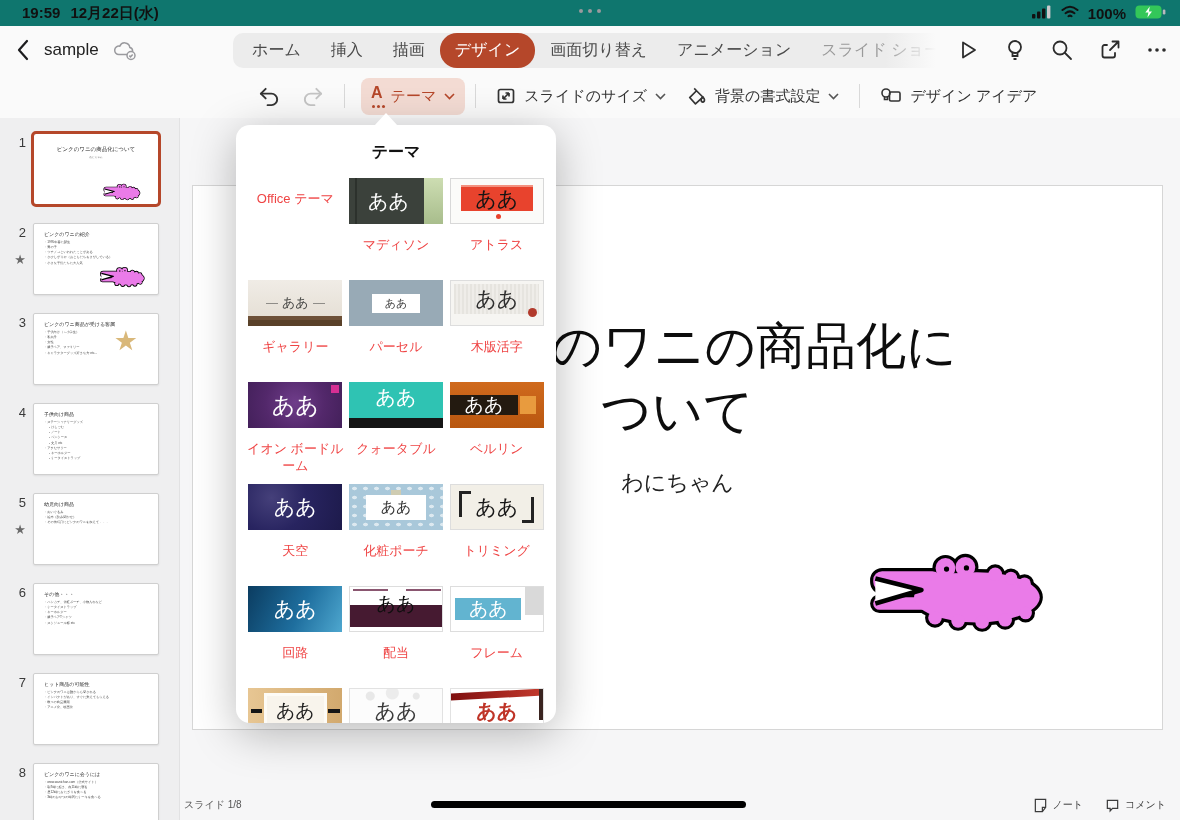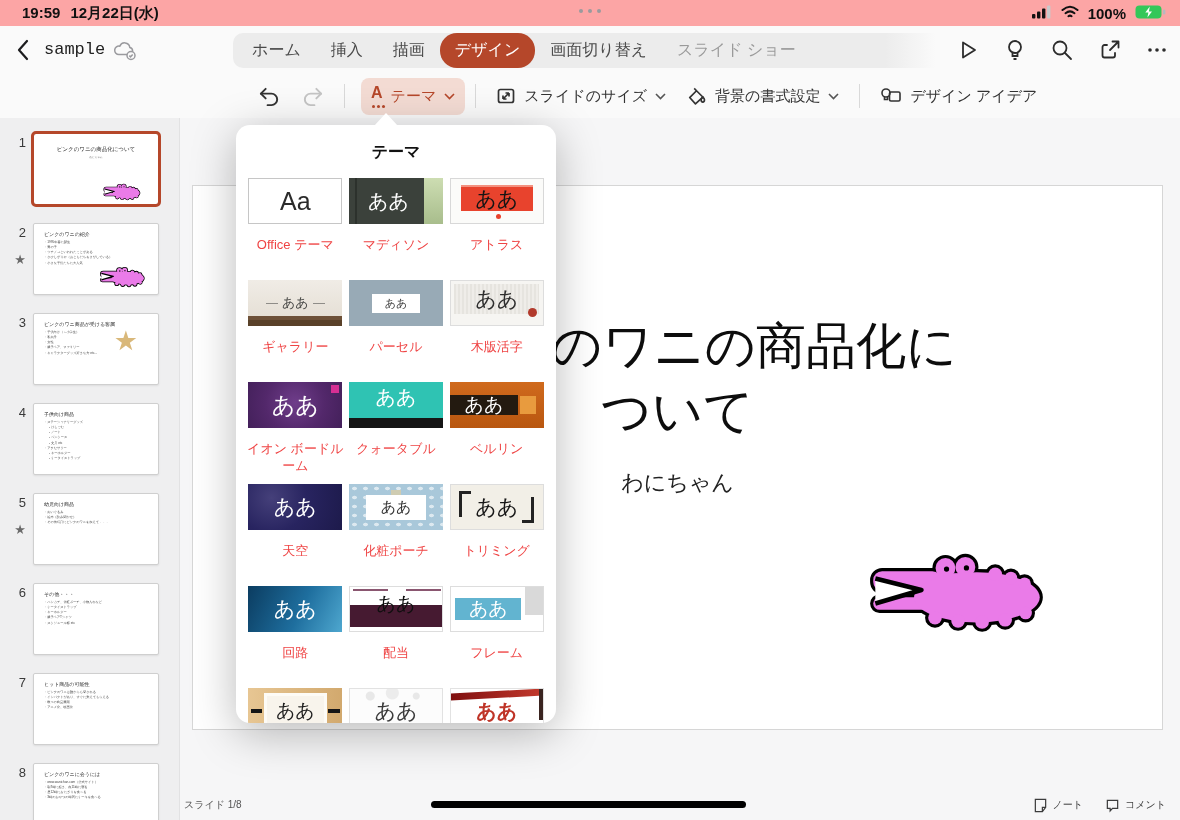--- a/index.html
+++ b/index.html
@@ -1,30 +1,30 @@
 <!DOCTYPE html>
 <html><head>
 <meta charset="utf-8">
 <style>
   * { margin:0; padding:0; box-sizing:border-box; }
   html,body { width:1180px; height:820px; overflow:hidden;
     font-family:"Liberation Sans","DejaVu Sans",sans-serif; background:#f6f6f7; }
 
   
-  #status-bar { position:absolute; left:0; top:0; width:1180px; height:26px; background:#fca5a5;
+  #status-bar { position:absolute; left:0; top:0; width:1180px; height:26px; background:#0f766e;
     display:flex; align-items:center; justify-content:space-between; padding:0 14px; z-index:5; }
   .sb-left { display:flex; gap:10px; font-size:15px; font-weight:700; color:#111; padding-left:8px; }
   .sb-center { position:absolute; left:50%; top:9px; transform:translateX(-50%); display:flex; gap:5px; }
   .sb-center i { width:4px; height:4px; border-radius:50%; background:#9a9a9e; }
   .sb-right { display:flex; align-items:center; gap:9px; font-size:15px; font-weight:600; color:#111; }
 
   
   #title-bar { position:absolute; left:0; top:26px; width:1180px; height:48px; background:#fafafa; }
   .back-btn { position:absolute; left:16px; top:12px; cursor:pointer; }
-  .doc-title { position:absolute; left:44px; top:14px; font-size:17px; color:#222;font-family:Liberation Mono, monospace; }
+  .doc-title { position:absolute; left:44px; top:14px; font-size:17px; color:#222; }
   .cloud { position:absolute; left:112px; top:14px; }
   .tab-pill { position:absolute; left:233px; top:7px; height:35px; background:#ececec; border-radius:10px;
     display:flex; align-items:flex-start; padding:0 4px; overflow:hidden; width:712px; }
   .tab { font-size:16px; color:#4a4a4a; padding:7px 15px; white-space:nowrap; cursor:pointer; }
   .tab.sel { background:#B5472A; color:#fff; border-radius:17px; }
   .tab.faded { color:#9a9a9a; }
   .tab-fade { position:absolute; right:0; top:0; bottom:0; width:60px;
     background:linear-gradient(90deg, rgba(250,250,250,0), #fafafa 85%); }
   .tb-icons { position:absolute; right:12px; top:12px; display:flex; align-items:center; gap:24px; }
   .tb-icons > div { cursor:pointer; display:flex; align-items:center; }
@@ -247,20 +247,21 @@
         <circle cx="19" cy="15.5" r="4" fill="#fafafa"></circle>
         <path d="M17.3 15.6 l1.2 1.2 l2.2 -2.4"></path>
       </svg>
   </div>
   <div class="tab-pill">
       <div class="tab">ホーム</div>
       <div class="tab">挿入</div>
       <div class="tab">描画</div>
       <div class="tab sel">デザイン</div>
       <div class="tab">画面切り替え</div>
+      <div class="tab">アニメーション</div>
       <div class="tab faded">スライド ショー</div>
     </div>
   <div class="tab-fade" style="position:absolute; left:885px; top:7px; height:35px;"></div>
   <div class="tb-icons">
     <div>
       <svg width="24" height="24" viewBox="0 0 24 24" fill="none" stroke="#2c2c2c" stroke-width="1.8" stroke-linejoin="round">
           <path d="M7 4.5 L19 12 L7 19.5 Z"></path>
         </svg>
     </div>
     <div>
@@ -489,23 +490,20 @@
         <use href="#croc"></use>
       </svg>
   </div>
 </div>
 
 <div class="panel-arrow"></div>
 <div id="theme-panel">
   <div class="panel-title">テーマ</div>
   <div class="theme-grid">
       <div class="theme-cell">
-        <div class="thumb t-office">
-          <span class="sample">Aa</span>
-        </div>
         <div class="theme-label">Office テーマ</div>
       </div>
       <div class="theme-cell">
         <div class="thumb t-madison">
           <span class="sample">ああ</span>
         </div>
         <div class="theme-label">マディソン</div>
       </div>
       <div class="theme-cell">
         <div class="thumb t-atlas">

